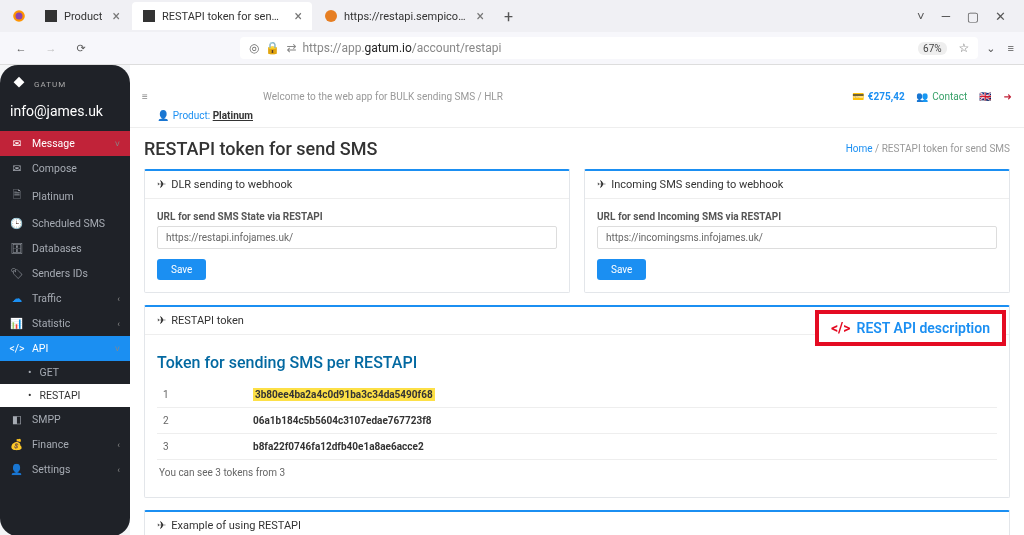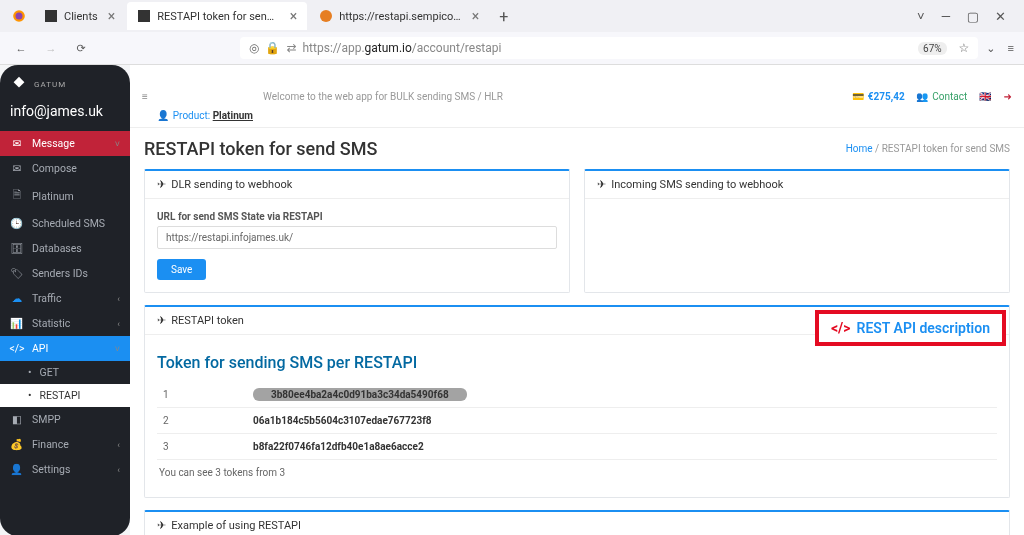--- a/index.html
+++ b/index.html
@@ -67,21 +67,21 @@
 .card.full { position: relative; }
 .api-desc-box { position: absolute; top: 3px; right: 3px; border: 4px solid #e40b22; padding: 6px 12px; display: flex; align-items: center; gap: 6px; background: #fff; }
 .api-desc-box .codeicon { color: #e40b22; font-weight: bold; font-size: 14px; }
 .api-desc-box .txt { color: #1b8ff2; font-size: 14px; font-weight: 600; }
 
 .token-section h2 { font-size: 16px; font-weight: 500; color: #0369a1; margin: 6px 0 10px; }
 .token-table { width: 100%; border-collapse: collapse; font-size: 10px; }
 .token-table td { border-bottom: 1px solid #eee; padding: 7px 6px; }
 .token-table td:first-child { width: 90px; color: #666; }
 .token-table td:nth-child(2) { font-weight: bold; color: #333; }
-.token-hilite { background: #a3a3a3; padding: 1px 18px; border-radius: 6px; }
+.token-hilite { background: #fde047; padding: 1px 2px; }
 .token-note { font-size: 10px; color: #666; padding: 7px 2px; }
 
 .example-url-box { width: 100%; background: #ededed; border: none; padding: 8px 10px; font-size: 10px; font-weight: bold; color: #333; }
 .url-label { font-size: 10px; color: #555; margin: 4px 0 4px 6px; }
 
 svg { display: block; }
 </style>
 </head>
 <body>
 
@@ -92,21 +92,21 @@
           <circle cx="12" cy="12" r="10" fill="#ff9500"></circle>
           <circle cx="12" cy="12" r="6" fill="#8e44ad"></circle>
         </svg>
     </span>
     <div class="tab">
       <span class="favicon">
           <svg width="12" height="12" viewBox="0 0 10 10">
             <rect width="10" height="10" fill="#333"></rect>
           </svg>
         </span>
-      <span class="title">Clients</span>
+      <span class="title">Product</span>
       <span class="close">×</span>
     </div>
     <div class="tab active">
       <span class="favicon">
           <svg width="12" height="12" viewBox="0 0 10 10">
             <rect width="10" height="10" fill="#333"></rect>
           </svg>
         </span>
       <span class="title">RESTAPI token for send SMS</span>
       <span class="close">×</span>
@@ -265,20 +265,25 @@
             <label>URL for send SMS State via RESTAPI</label>
             <input type="text" value="https://restapi.infojames.uk/" style="">
             <button class="btn-save">Save</button>
           </div>
         </div>
         <div class="card">
           <div class="card-head">
               <span>✈</span>
               <span>Incoming SMS sending to webhook</span>
             </div>
+          <div class="card-body">
+            <label>URL for send Incoming SMS via RESTAPI</label>
+            <input type="text" value="https://incomingsms.infojames.uk/" style="">
+            <button class="btn-save">Save</button>
+          </div>
         </div>
       </div>
 
       <div class="card full" style="margin-bottom:12px;">
         <div class="card-head">
             <span>✈</span>
             <span>RESTAPI token</span>
           </div>
         <div class="api-desc-box">
           <span class="codeicon">&lt;/&gt;</span>

